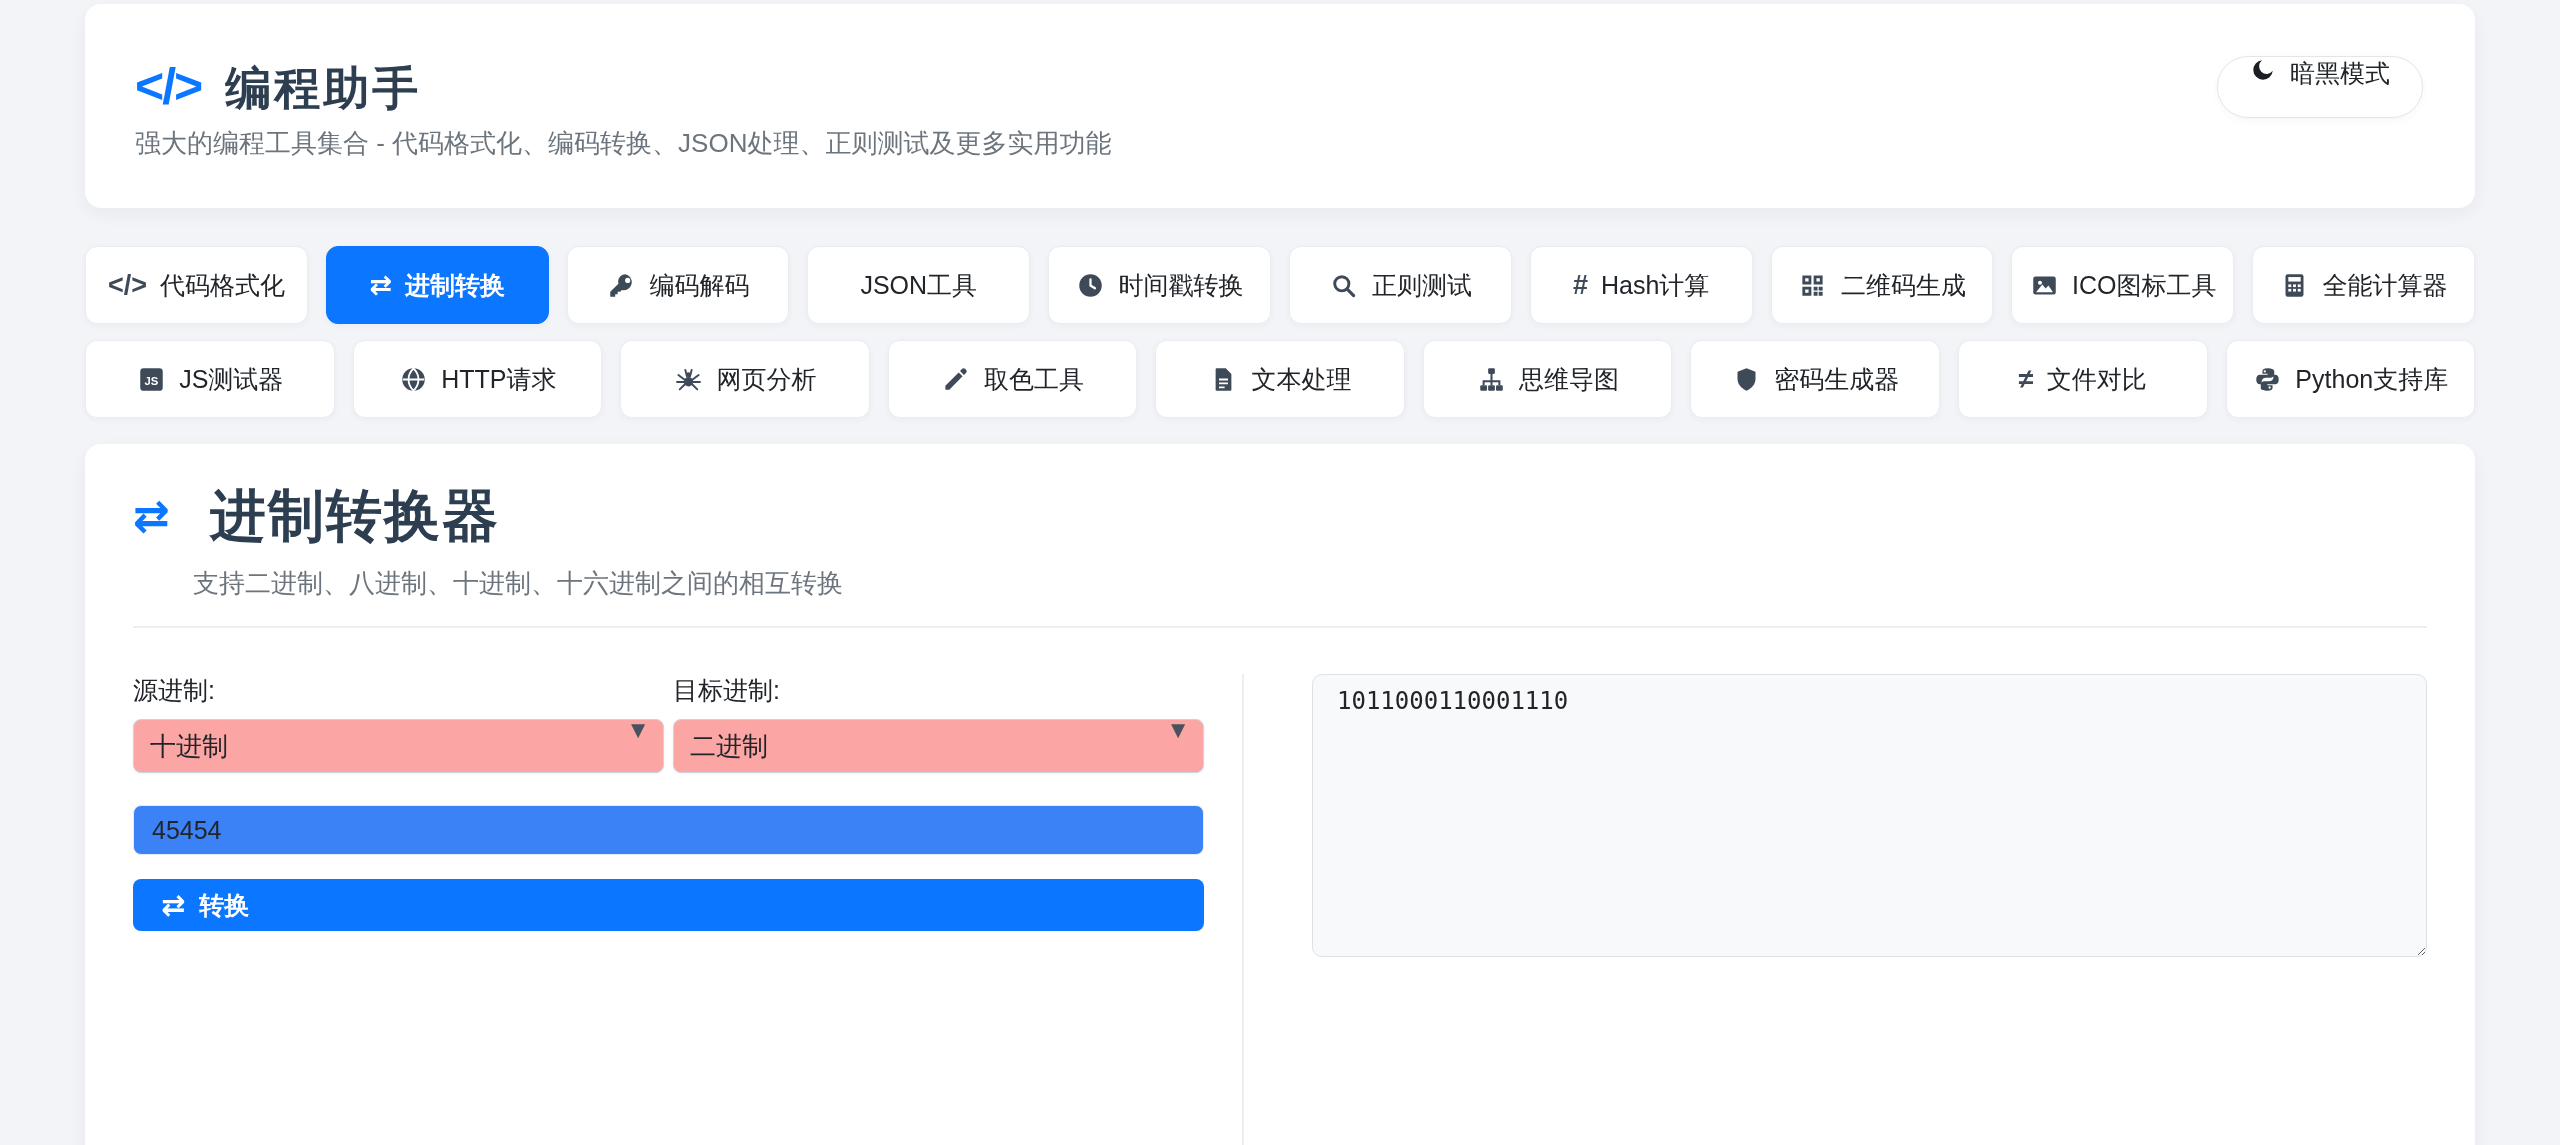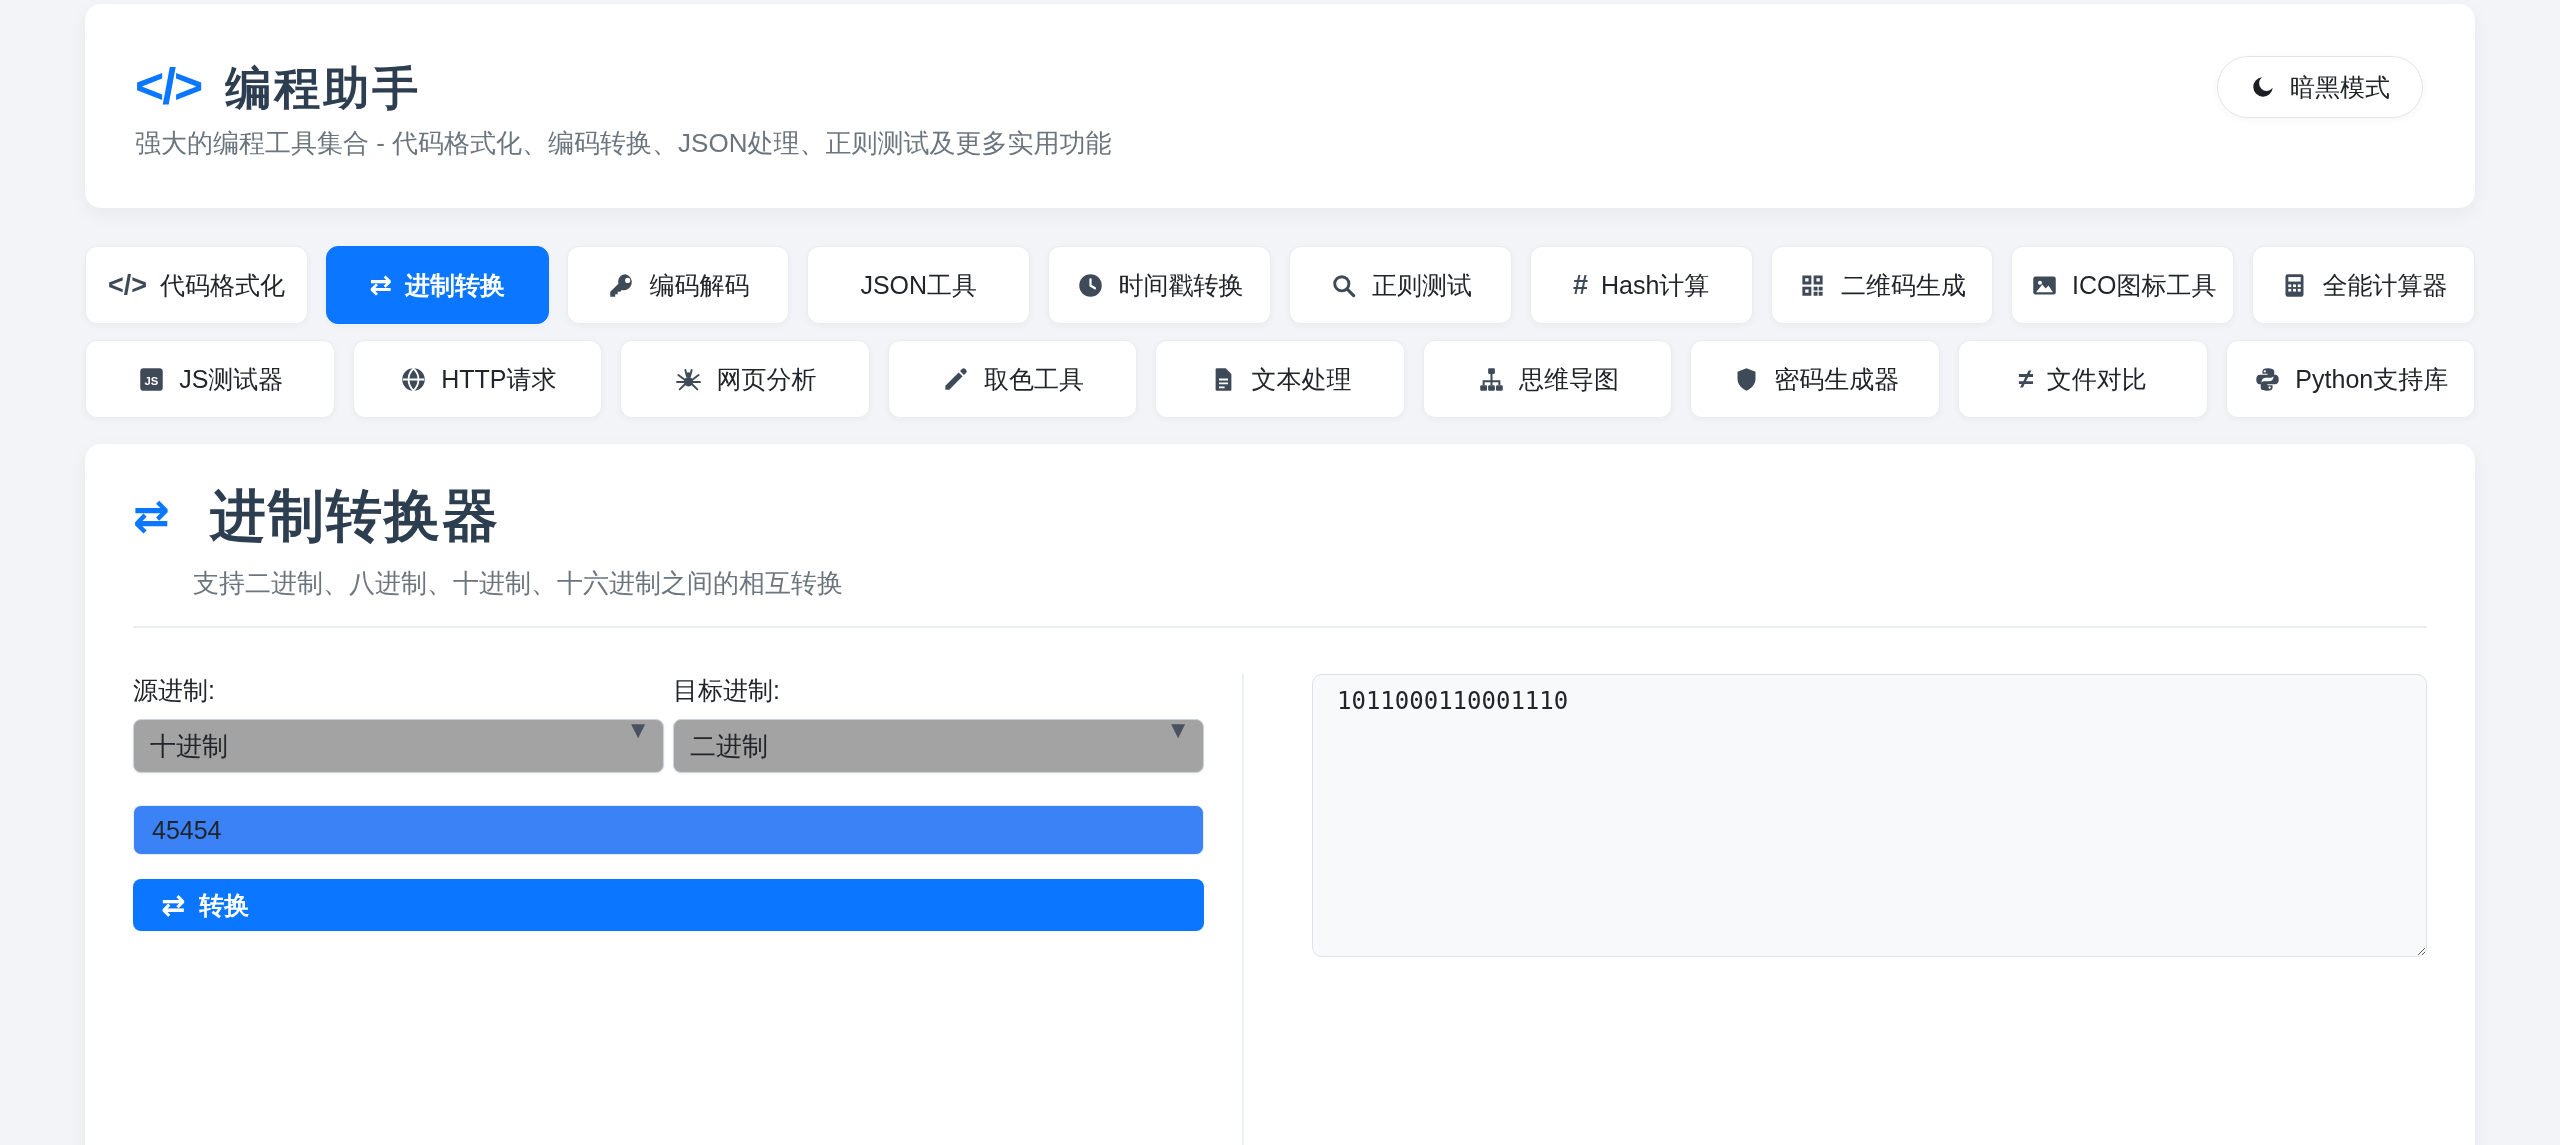--- a/index.html
+++ b/index.html
@@ -24,21 +24,21 @@
   .logo-icon {
     color:#0b76ff; font-size:50px; font-weight:800; letter-spacing:-2px;
     line-height:1; transform:translateY(-2px);
   }
   .header-title { font-size:46px; font-weight:800; color:#2c3e50; letter-spacing:3px; line-height:56px; }
   .header-subtitle { margin-top:12px; font-size:26px; color:#6c757d; line-height:30px; }
   .darkmode-btn {
     position:absolute; right:52px; top:52px;
     height:62px; padding:0 32px;
     border-radius:32px; border:1px solid #e2e6ea; background:#fff;
-    display:flex; align-items:center; gap:14px;
+    display:flex; align-items:flex-start; gap:14px;
     font-size:25px; color:#212529; cursor:pointer;
     box-shadow:0 2px 8px rgba(0,0,0,.04);
     font-family:inherit;
   }
   .darkmode-btn svg { width:26px; height:26px; color:#1b1f23; }
 
   
   .tabs { margin:38px 85px 0; display:flex; flex-direction:column; gap:16px; }
   .tab-row { display:flex; gap:18px; }
   .tab {
@@ -76,21 +76,21 @@
   .converter-body { display:flex; margin-top:46px; min-height:520px; }
   .left-col { width:1071px; flex:none; }
   .right-col { flex:1; border-left:2px solid #ebeef2; margin-left:38px; padding-left:68px; }
 
   .field-row { display:flex; gap:9px; }
   .field { flex:1 1 0; }
   .field-label { font-size:25px; color:#212529; margin-bottom:12px; }
   .select-wrap { position:relative; }
   .select-wrap select {
     width:100%; height:54px;
-    border:1px solid #ced4da; border-radius:8px; background:#a3a3a3;
+    border:1px solid #ced4da; border-radius:8px; background:#fca5a5;
     padding:0 46px 0 16px; font-size:26px; color:#212529;
     appearance:none; -webkit-appearance:none; font-family:inherit;
     box-shadow:0 1px 3px rgba(30,40,60,.06);
   }
   .select-arrow {
     position:absolute; right:14px; top:-1px;
     font-size:24px; color:#4a5260; pointer-events:none; line-height:1;
   }
   .value-input {
     margin-top:32px; width:100%; height:50px;

